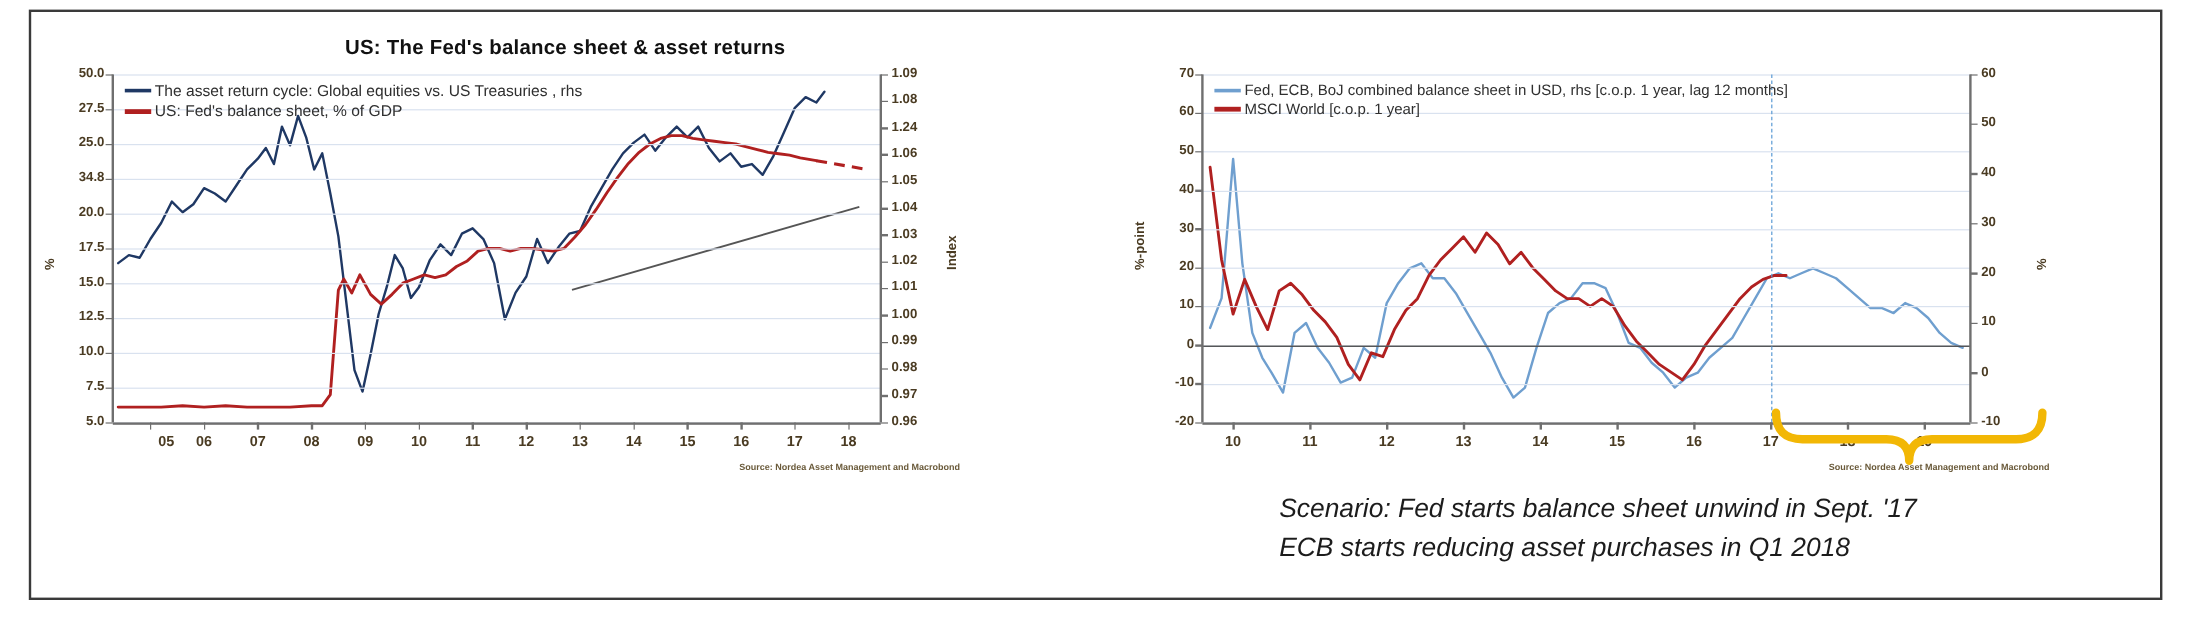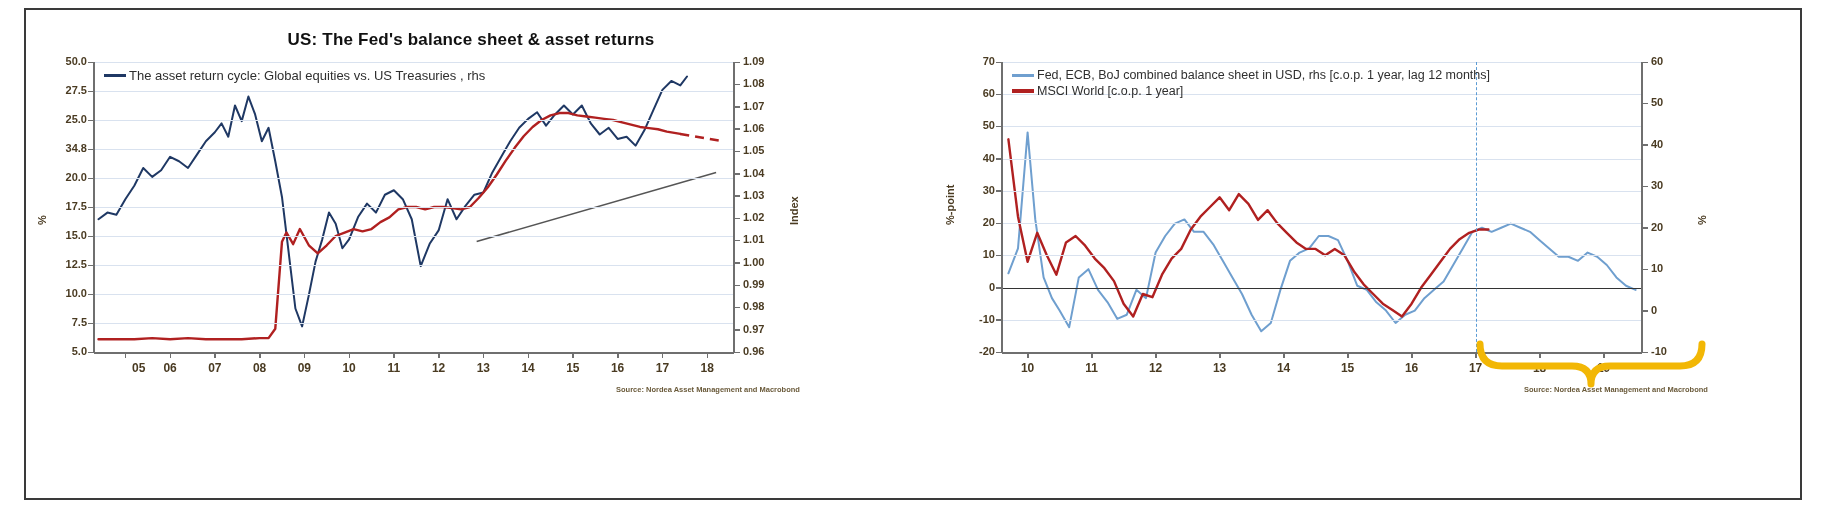--- a/index.html
+++ b/index.html
@@ -110,21 +110,21 @@
           <div class="ticklabel r" style="left:717px;top:201.15384615384616px;width:40px;">1.02</div>
           <div class="tick" style="left:708px;top:185.34615384615384px;width:6px;height:1.5px;"></div>
           <div class="ticklabel r" style="left:717px;top:178.84615384615384px;width:40px;">1.03</div>
           <div class="tick" style="left:708px;top:163.03846153846152px;width:6px;height:1.5px;"></div>
           <div class="ticklabel r" style="left:717px;top:156.53846153846152px;width:40px;">1.04</div>
           <div class="tick" style="left:708px;top:140.73076923076923px;width:6px;height:1.5px;"></div>
           <div class="ticklabel r" style="left:717px;top:134.23076923076923px;width:40px;">1.05</div>
           <div class="tick" style="left:708px;top:118.4230769230769px;width:6px;height:1.5px;"></div>
           <div class="ticklabel r" style="left:717px;top:111.9230769230769px;width:40px;">1.06</div>
           <div class="tick" style="left:708px;top:96.11538461538461px;width:6px;height:1.5px;"></div>
-          <div class="ticklabel r" style="left:717px;top:89.61538461538461px;width:40px;">1.07</div>
+          <div class="ticklabel r" style="left:717px;top:89.61538461538461px;width:40px;">1.24</div>
           <div class="tick" style="left:708px;top:73.80769230769232px;width:6px;height:1.5px;"></div>
           <div class="ticklabel r" style="left:717px;top:67.30769230769232px;width:40px;">1.08</div>
           <div class="tick" style="left:708px;top:51.5px;width:6px;height:1.5px;"></div>
           <div class="ticklabel r" style="left:717px;top:45px;width:40px;">1.09</div>
           <div class="tick" style="left:98.82867132867347px;top:342px;width:1.5px;height:6px;"></div>
           <div class="xlabel" style="left:79.32867132867347px;top:351px;width:40px;text-align:right;">05</div>
           <div class="tick" style="left:143.58391608391835px;top:342px;width:1.5px;height:6px;"></div>
           <div class="xlabel" style="left:124.08391608391835px;top:351px;width:40px;">06</div>
           <div class="tick" style="left:188.33916083916327px;top:342px;width:1.5px;height:6px;"></div>
           <div class="xlabel" style="left:168.83916083916327px;top:351px;width:40px;">07</div>
@@ -151,20 +151,24 @@
           <div class="tick" style="left:680.6468531468571px;top:342px;width:1.5px;height:6px;"></div>
           <div class="xlabel" style="left:661.1468531468571px;top:351px;width:40px;">18</div>
           <div class="axis-name vert" style="left:10px;top:215px;">%</div>
           <div class="axis-name vert" style="left:762px;top:215px;">Index</div>
         </div>
 
       <div class="legend" style="left:78px;top:58px;">
         <div class="legend-row">
           <span class="swatch" style="border-top-color:#1f3864;"></span>
           <span class="legend-text">The asset return cycle: Global equities vs. US Treasuries , rhs</span>
+        </div>
+        <div class="legend-row">
+          <span class="swatch" style="border-top-color:#b02020;border-top-width:4px;"></span>
+          <span class="legend-text">US: Fed's balance sheet, % of GDP</span>
         </div>
       </div>
 
 
       <div class="source" style="left:590px;top:375px;">Source: Nordea Asset Management and Macrobond</div>
     </div>
 
     <div class="panel panel-right">
 
       <div id="right-plot" class="plot" style="left:86px;top:52px;width:640px;height:290px;">
@@ -260,16 +264,18 @@
           <span class="legend-text small">MSCI World [c.o.p. 1 year]</span>
         </div>
       </div>
 
       <svg id="brace-svg" style="position:absolute;left:560px;top:330px;" width="230" height="50" viewBox="0 0 230 50">
           <path d="M4 4 Q4 26 26 26 L96 26 Q115 26 115 44 Q115 26 134 26 L204 26 Q226 26 226 4" fill="none" stroke="#f2b705" stroke-width="7" stroke-linecap="round" stroke-linejoin="round"></path>
         </svg>
 
       <div class="source" style="left:608px;top:375px;">Source: Nordea Asset Management and Macrobond</div>
 
+      <div class="scenario-big" style="left:150px;top:398px;">Scenario: Fed starts balance sheet unwind in Sept. '17
+ECB starts reducing asset purchases in Q1 2018</div>
     </div>
 
   </div>
 </div>
 
 </body></html>

